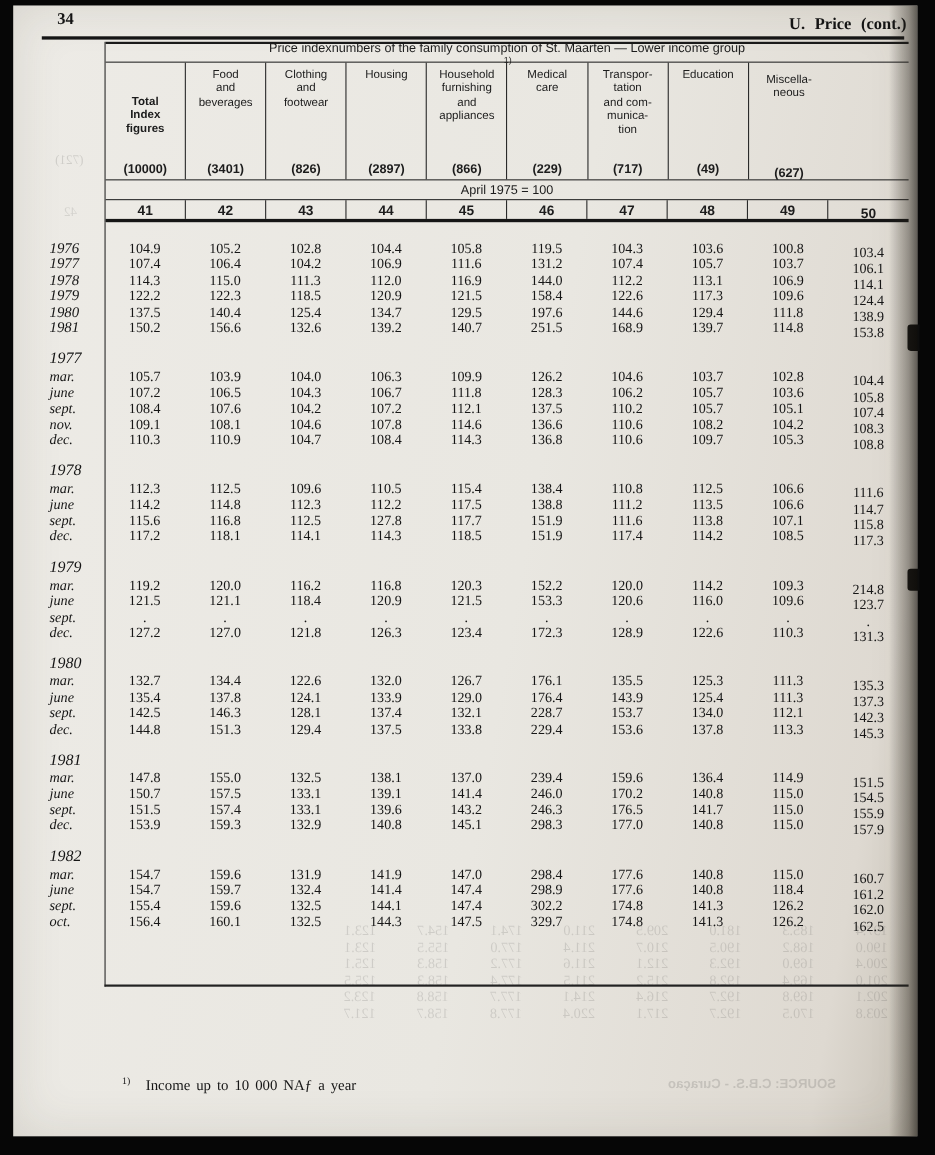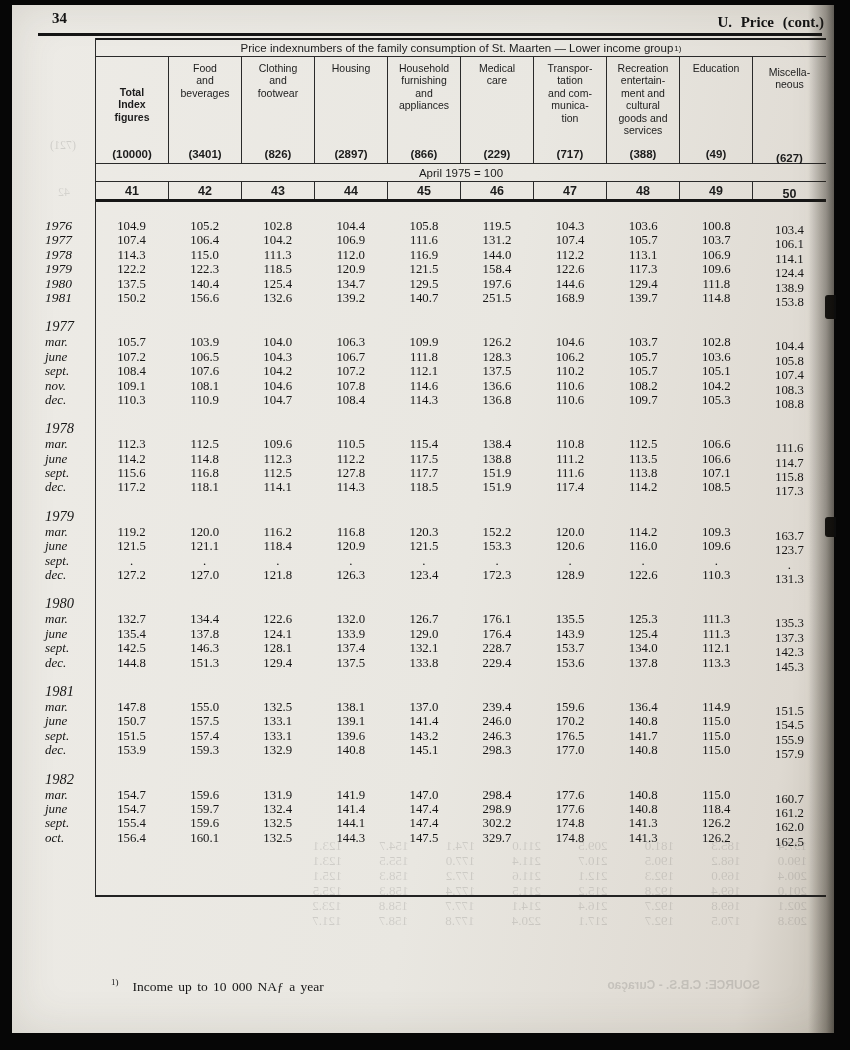--- a/index.html
+++ b/index.html
@@ -14,21 +14,21 @@
 
   .page-num{position:absolute;left:40px;top:5px;font-family:"Liberation Serif",serif;
     font-weight:bold;font-size:15px;color:#141414;}
   .section-hdr{position:absolute;right:10px;top:9px;font-family:"Liberation Serif",serif;
     font-weight:bold;font-size:15px;color:#141414;word-spacing:5px;}
   .header-rule{position:absolute;left:26px;right:12px;top:28px;height:3px;background:#151515;}
 
   .table-wrap{position:absolute;left:18px;top:33px;width:796px;color:#1c1c1c;}
   .t-head{margin-left:65px;width:731px;border-left:1px solid #2a2a2a;}
   .title-cell{border-top:2px solid #1a1a1a;border-bottom:1px solid #2a2a2a;height:19px;
-    display:flex;align-items:center;justify-content:center;font-size:11.5px;}
+    display:flex;align-items:center;justify-content:center;font-size:11.5px;flex-direction:column;}
   .title-cell sup{font-size:8px;margin-left:1px;}
   .hdr-grid{display:flex;border-bottom:1px solid #2a2a2a;height:107px;}
   .hdr-cell{width:73.1px;border-right:1px solid #2a2a2a;display:flex;flex-direction:column;
     align-items:center;padding:5px 1px 3px;}
   .hdr-cell:last-child{border-right:none;transform:translateY(4px);}
   .hdr-label{font-size:10.5px;line-height:1.18;text-align:center;}
   .hdr-label.bold{font-weight:bold;margin-top:24px;}
   .hdr-weight{margin-top:auto;font-weight:bold;font-size:11.5px;}
   .base-row{height:18px;border-bottom:1px solid #2a2a2a;display:flex;align-items:center;
     justify-content:center;font-size:11.5px;}
@@ -136,31 +136,20 @@
               <div class="hl">Transpor-</div>
               <div class="hl">tation</div>
               <div class="hl">and com-</div>
               <div class="hl">munica-</div>
               <div class="hl">tion</div>
             </div>
             <div class="hdr-weight">(717)</div>
           </div>
           <div class="hdr-cell">
             <div class="hdr-label">
-              <div class="hl">Recreation</div>
-              <div class="hl">entertain-</div>
-              <div class="hl">ment and</div>
-              <div class="hl">cultural</div>
-              <div class="hl">goods and</div>
-              <div class="hl">services</div>
-            </div>
-            <div class="hdr-weight">(388)</div>
-          </div>
-          <div class="hdr-cell">
-            <div class="hdr-label">
               <div class="hl">Education</div>
             </div>
             <div class="hdr-weight">(49)</div>
           </div>
           <div class="hdr-cell">
             <div class="hdr-label">
               <div class="hl">Miscella-</div>
               <div class="hl">neous</div>
             </div>
             <div class="hdr-weight">(627)</div>
@@ -389,21 +378,21 @@
           <div class="row-label">mar.</div>
           <div class="cell">119.2</div>
           <div class="cell">120.0</div>
           <div class="cell">116.2</div>
           <div class="cell">116.8</div>
           <div class="cell">120.3</div>
           <div class="cell">152.2</div>
           <div class="cell">120.0</div>
           <div class="cell">114.2</div>
           <div class="cell">109.3</div>
-          <div class="cell">163.7</div>
+          <div class="cell">214.8</div>
         </div>
         <div class="row month">
           <div class="row-label">june</div>
           <div class="cell">121.5</div>
           <div class="cell">121.1</div>
           <div class="cell">118.4</div>
           <div class="cell">120.9</div>
           <div class="cell">121.5</div>
           <div class="cell">153.3</div>
           <div class="cell">120.6</div>

